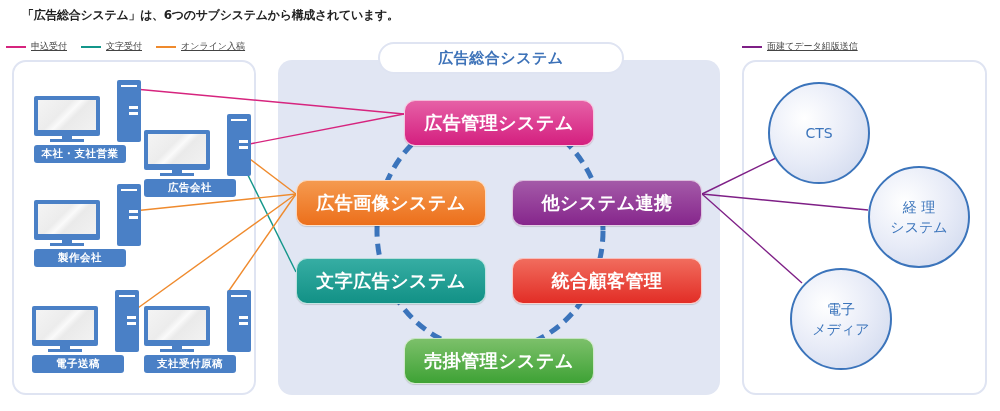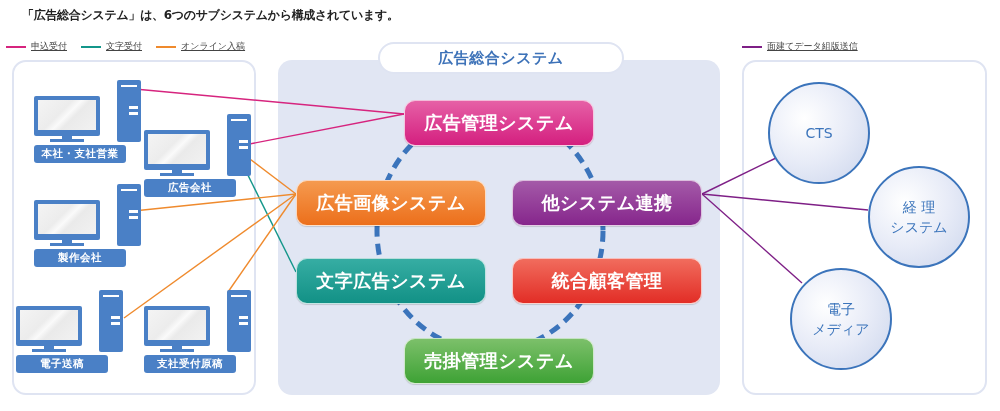--- a/index.html
+++ b/index.html
@@ -127,21 +127,21 @@
       <div class="slot3"></div>
     </div>
   <div class="monitor">
       <div class="screen"></div>
     </div>
   <div class="neck"></div>
     <div class="base"></div>
   <div class="label">製作会社</div>
 </div>
 
-<div class="pc" style="left:16px; top:290px;padding-left:40px;">
+<div class="pc" style="left:32px; top:290px;padding-left:40px;">
   <div class="tower">
       <div class="slot1"></div>
       <div class="slot2"></div>
       <div class="slot3"></div>
     </div>
   <div class="monitor">
       <div class="screen"></div>
     </div>
   <div class="neck"></div>
     <div class="base"></div>

